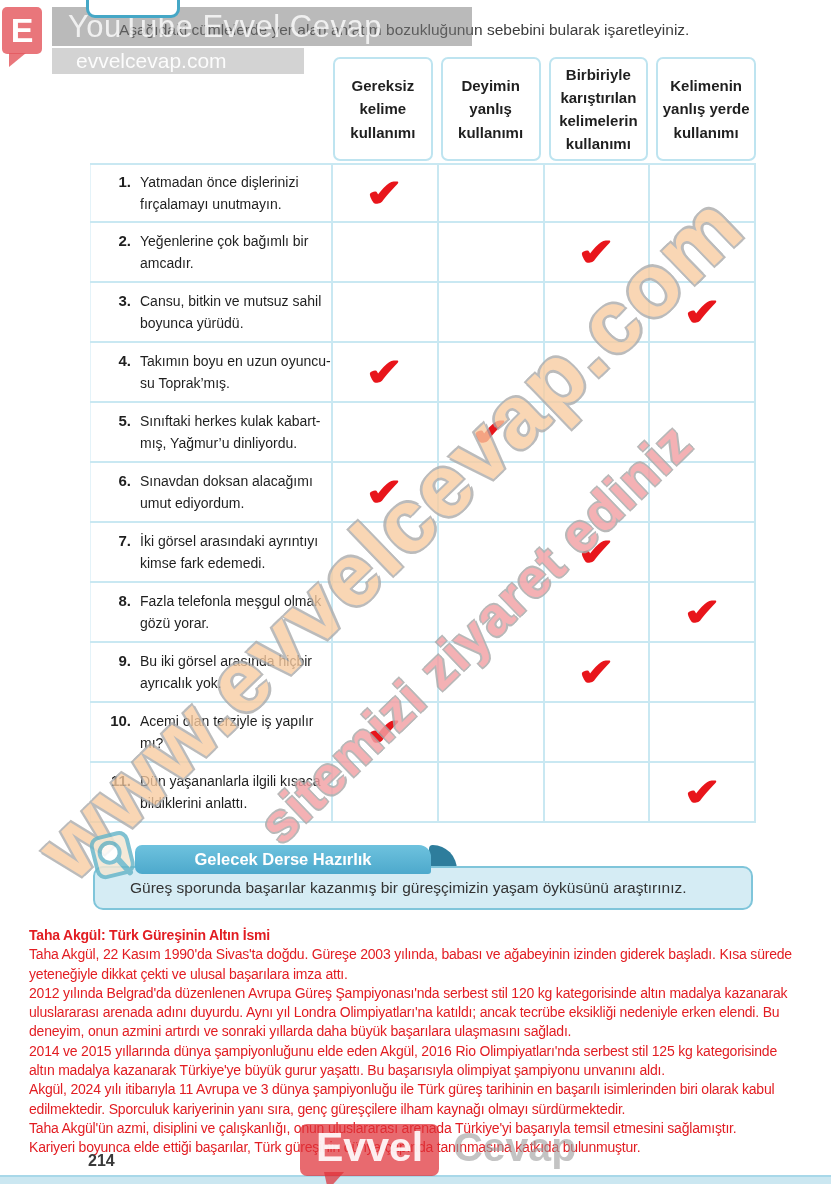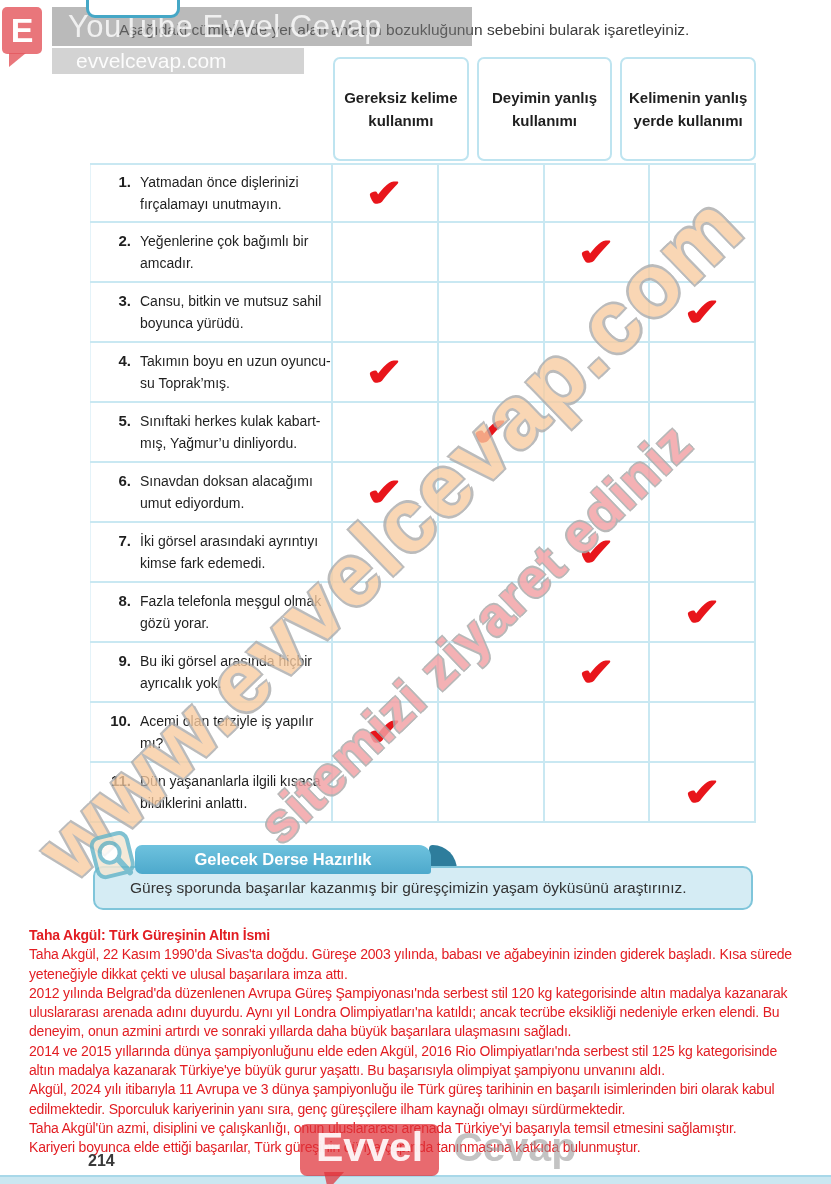--- a/index.html
+++ b/index.html
@@ -103,20 +103,21 @@
   </div>
   <div class="e-logo">E</div>
   <div class="e-tail"></div>
 
   <div class="instruction">Aşağıdaki cümlelerde yer alan anlatım bozukluğunun sebebini bularak işaretleyiniz.</div>
 
   <div class="qtable">
     <div class="thead">
       <div class="hcell">Gereksiz kelime kullanımı</div>
       <div class="hcell">Deyimin yanlış kullanımı</div>
+      <div class="hcell">Birbiriyle karıştırılan kelimelerin kullanımı</div>
       <div class="hcell">Kelimenin yanlış yerde kullanımı</div>
     </div>
     <div class="tbody">
         <div class="trow">
           <div class="sent-cell">
             <div class="sent-wrap">
               <span class="num">1.</span>
               <div class="lines">
                 <span>Yatmadan önce dişlerinizi</span>
                 <span>fırçalamayı unutmayın.</span>

